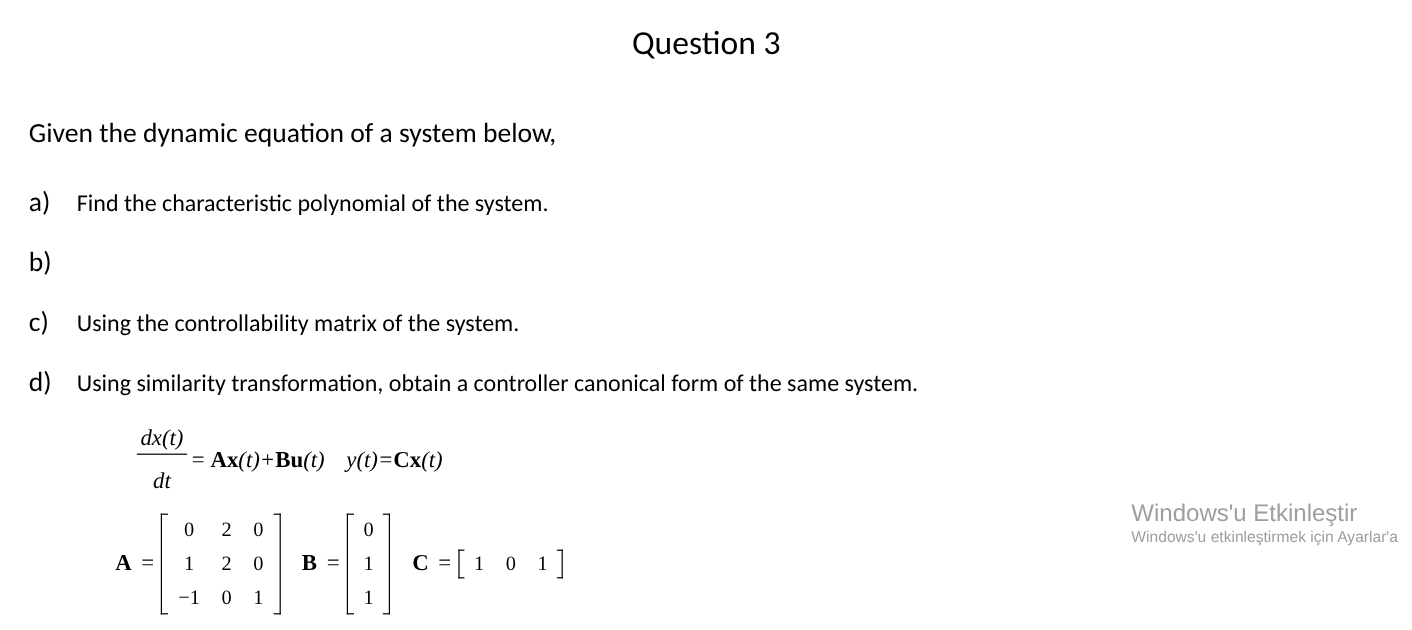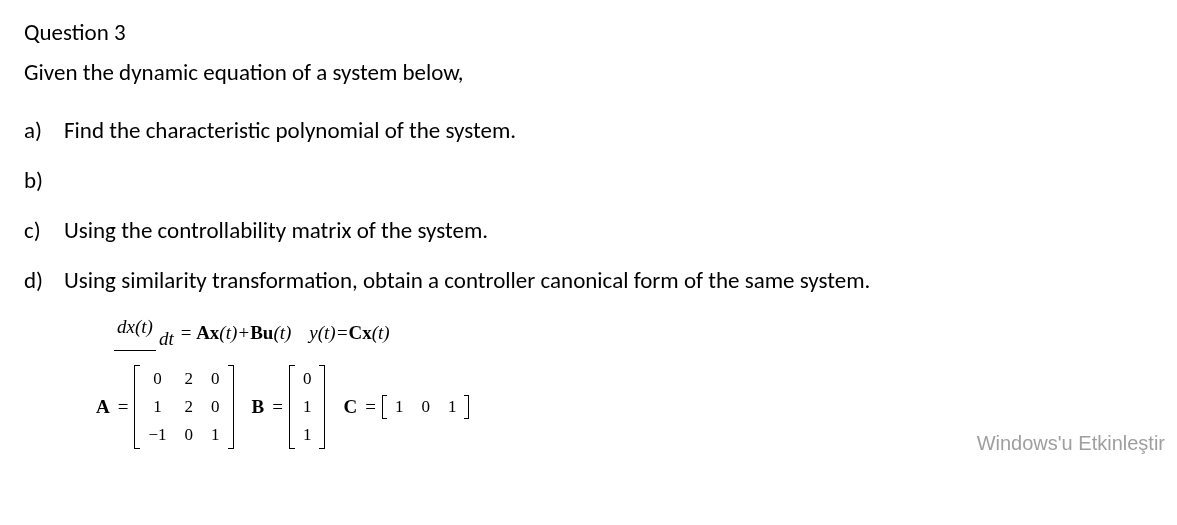--- a/index.html
+++ b/index.html
@@ -10,57 +10,60 @@
     body {
       width: 1177px;
       height: 525px;
       background: #ffffff;
       font-family: Calibri, 'Segoe UI', Arial, sans-serif;
       color: #000000;
       padding: 18px 24px;
       position: relative;
     }
     .question-title {
-      font-size: 23px;
-      margin-bottom: 12px;
-      font-weight: 400;
+      font-size: 28px;
+      margin-bottom: 44px;
+      font-weight: 400;
+      text-align: center;
     }
     .intro {
       font-size: 23px;
       margin-bottom: 30px;
       font-weight: 400;
     }
     .item-row {
       display: flex;
       align-items: baseline;
       margin-bottom: 22px;
     }
     .item-label {
       font-size: 23px;
       width: 40px;
       flex-shrink: 0;
       font-weight: 400;
     }
     .item-text {
-      font-size: 23px;
+      font-size: 20px;
       font-weight: 400;
     }
     .equations-block {
       margin-left: 90px;
       margin-top: 10px;
     }
     .eq-line1 {
       display: flex;
       align-items: center;
       font-family: 'Times New Roman', serif;
       font-size: 19px;
       margin-bottom: 14px;
     }
     .frac {
       display: inline-flex;
+      flex-direction: column;
+      align-items: center;
       vertical-align: middle;
       margin-right: 4px;
     }
     .frac-num {
       border-bottom: 1px solid #000;
       padding: 0 3px;
       font-style: italic;
       line-height: 1.2;
     }
     .frac-den {
@@ -255,13 +258,14 @@
         <span class="sm-right"></span>
       </span>
     </div>
 
   </div>
 
 </div>
 
 <div class="watermark">
   <div class="wm-line1">Windows'u Etkinleştir</div>
+  <div class="wm-line2">Windows'u etkinleştirmek için Ayarlar'a</div>
 </div>
 
 </body></html>

